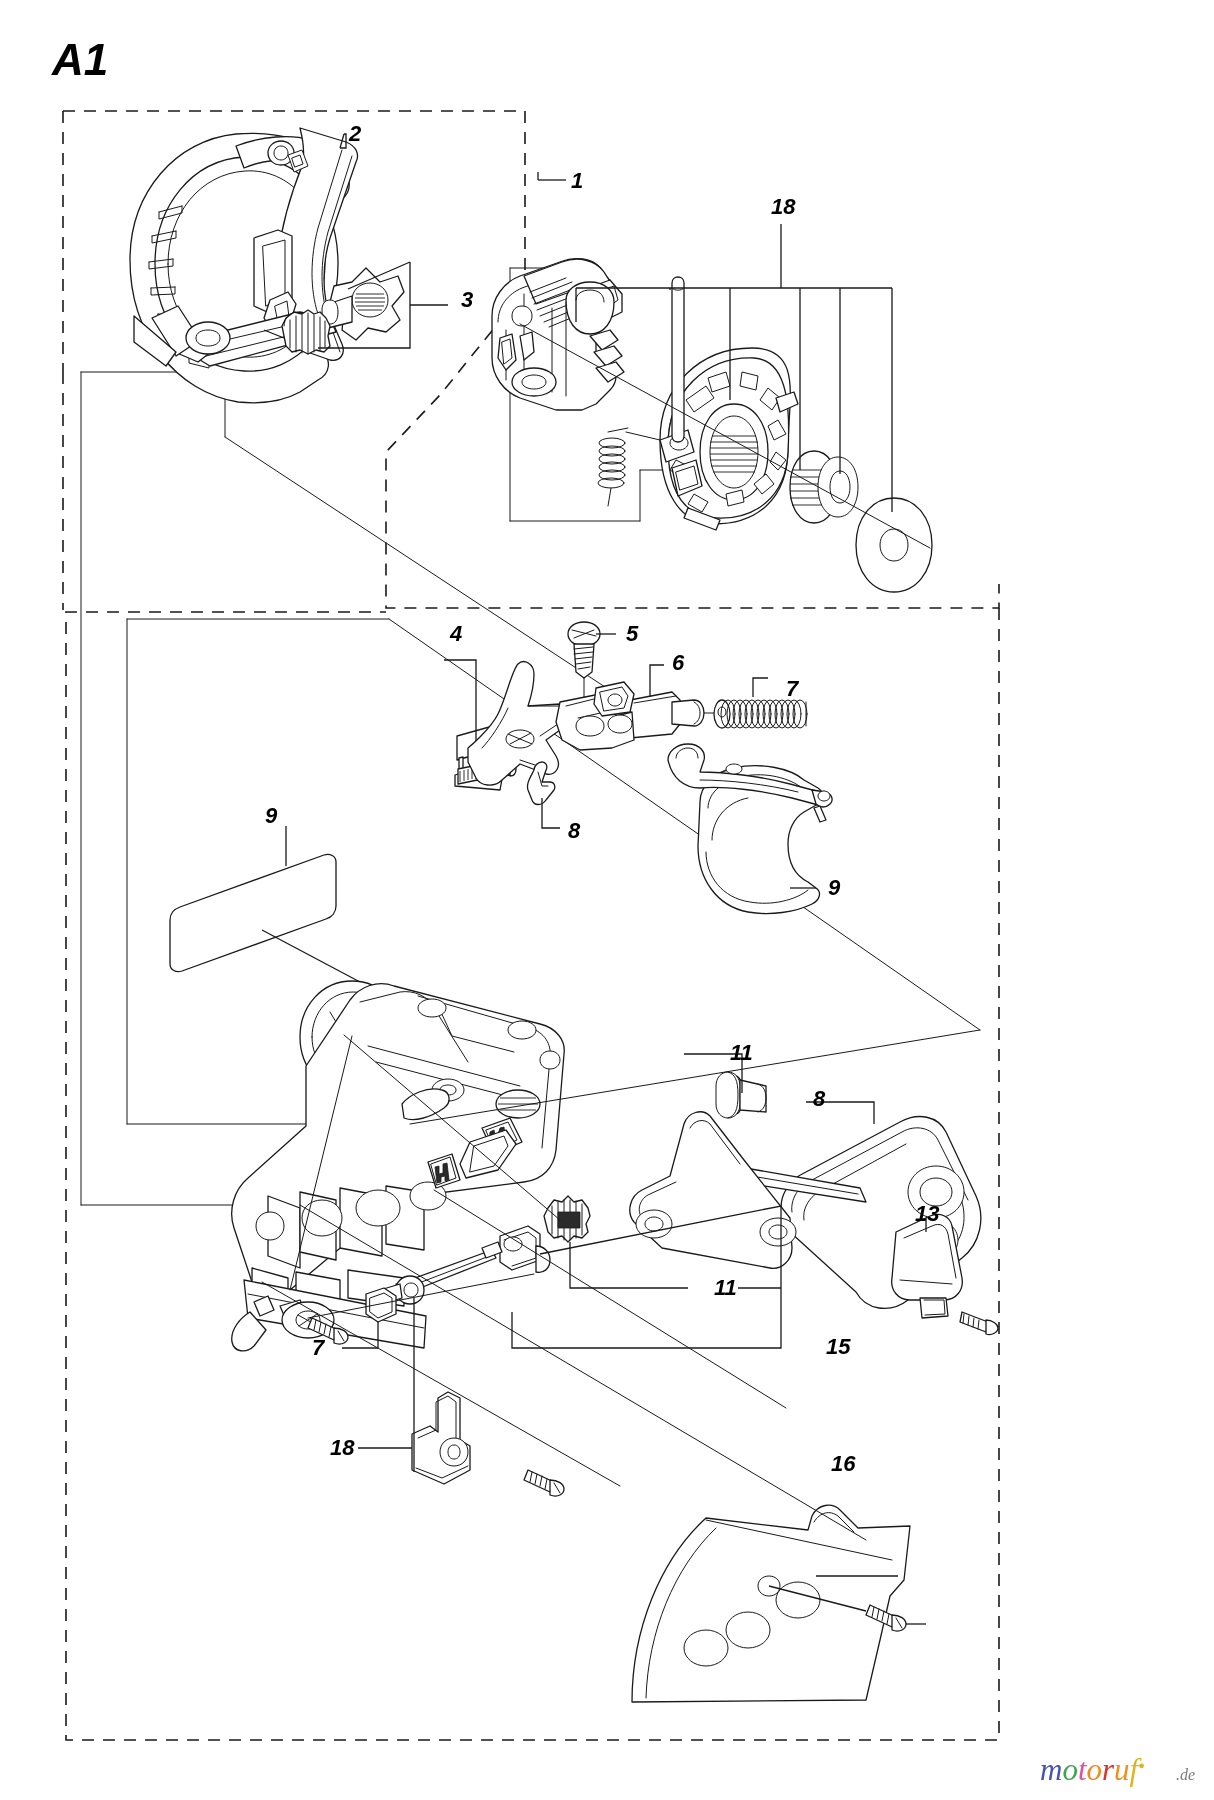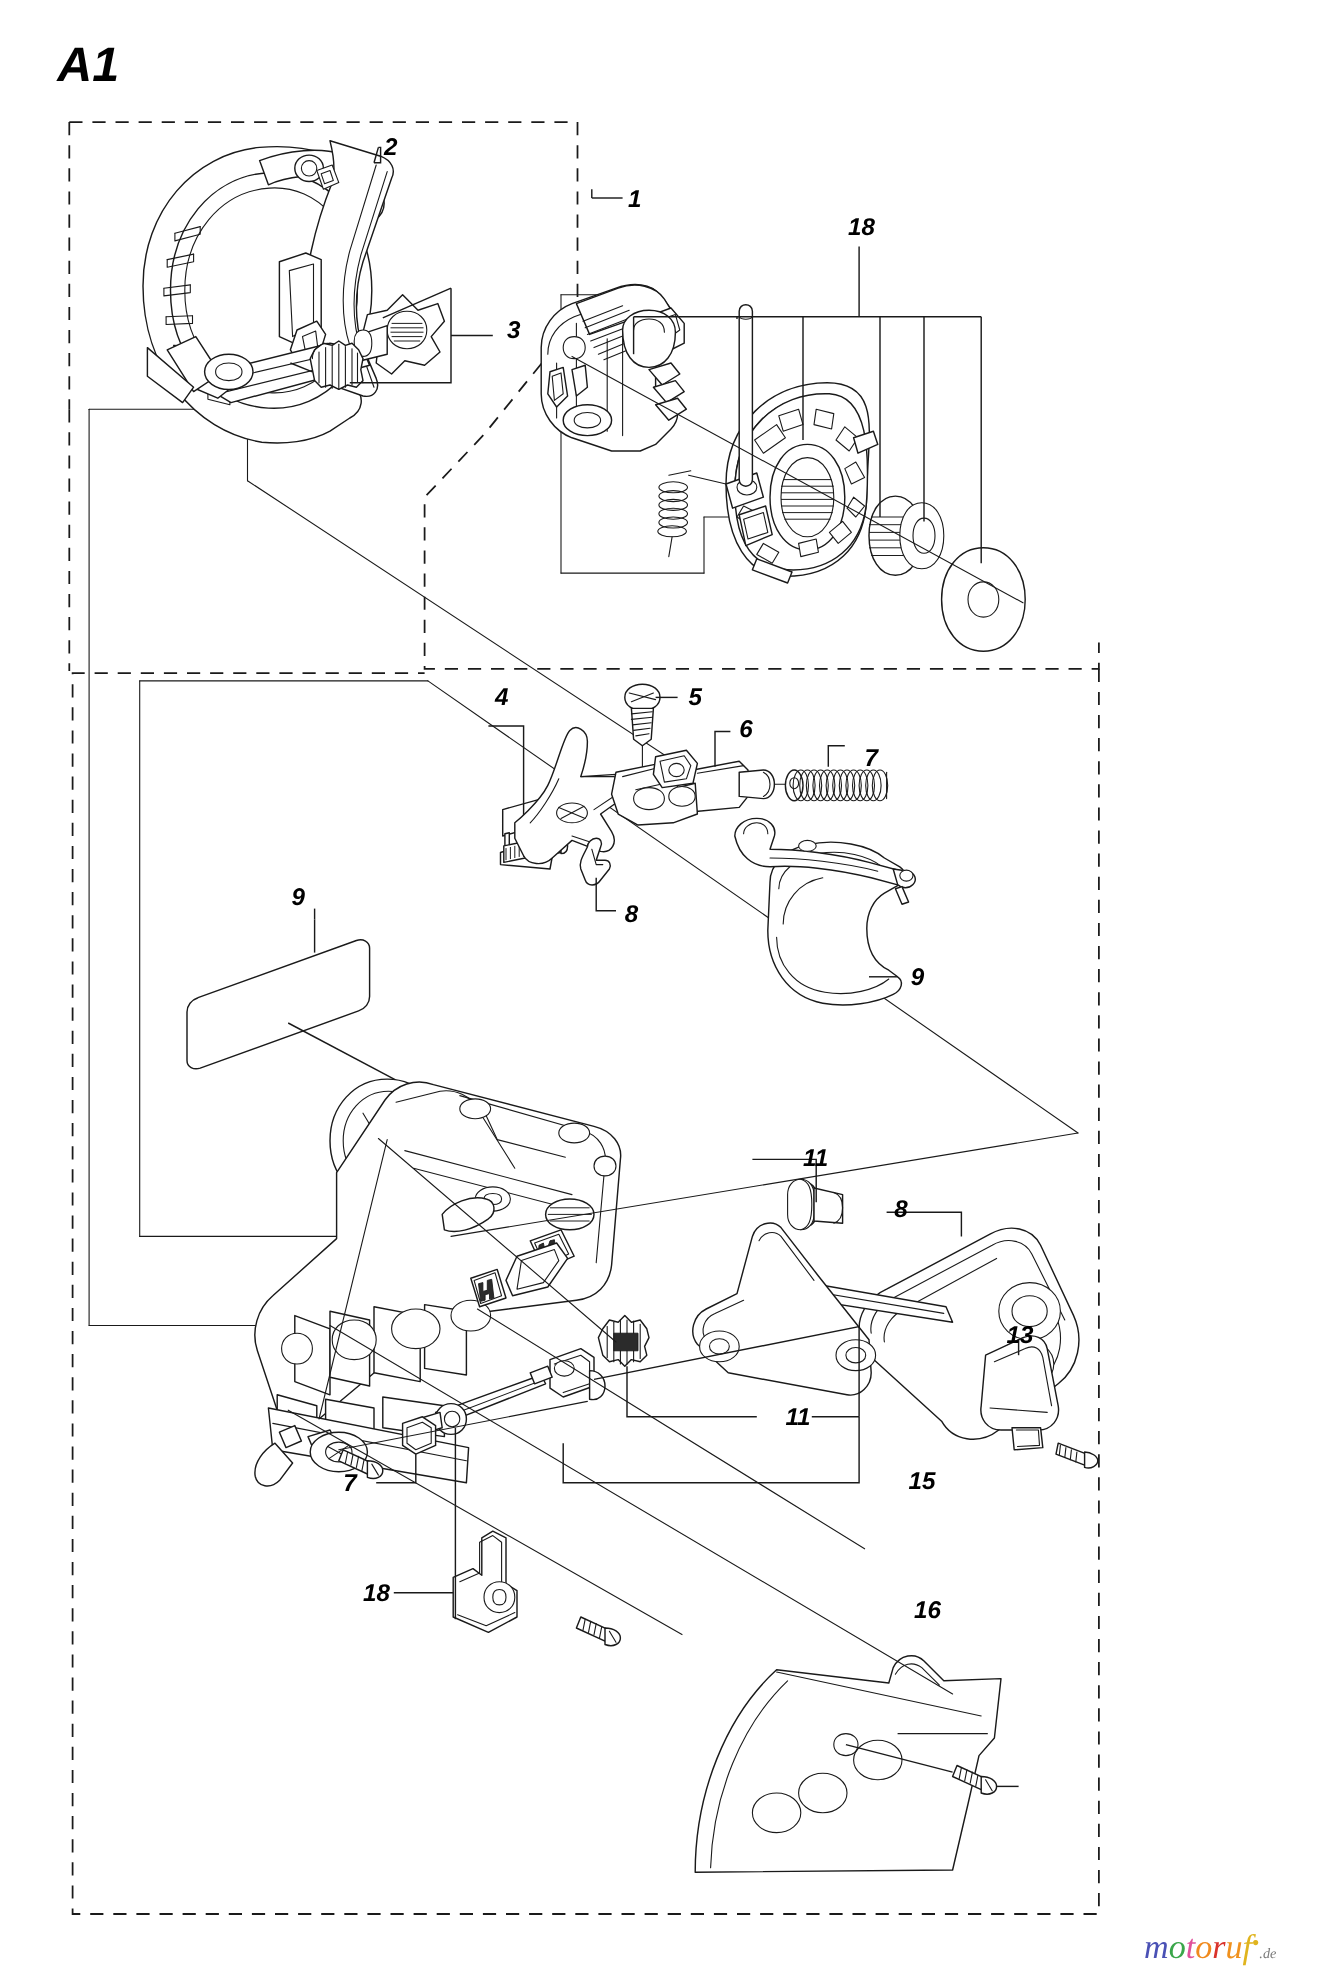--- a/index.html
+++ b/index.html
@@ -8,21 +8,21 @@
        font-family:"Liberation Sans", sans-serif;color:#000;}
   #sheet{position:absolute;left:0;top:0;width:1214px;height:1568px;font-style:italic;}
   #svgroot{position:absolute;left:0;top:0;width:1214px;height:1800px;}
   .page-title{position:absolute;left:52px;top:38px;font-size:44px;font-weight:bold;
               letter-spacing:0px;line-height:1;}
   .callout{position:absolute;font-size:22px;font-weight:bold;line-height:1;}
   .wm{position:absolute;left:1040px;top:1752px;font-family:"Liberation Serif", serif;
       font-size:31px;letter-spacing:0px;white-space:nowrap;}
   .wm span{display:inline-block;}
   .wm .dot{font-size:11px;vertical-align:super;}
-  .wm .de{font-size:13px;color:#7a7a7a;}
+  .wm .de{font-size:16px;color:#7a7a7a;margin-left:31px;}
 </style>
 </head>
 <body>
 
 <div id="sheet">
 
   <div class="page-title">A1</div>
 
   <svg id="svgroot" viewBox="0 0 1214 1800">
     <defs>

